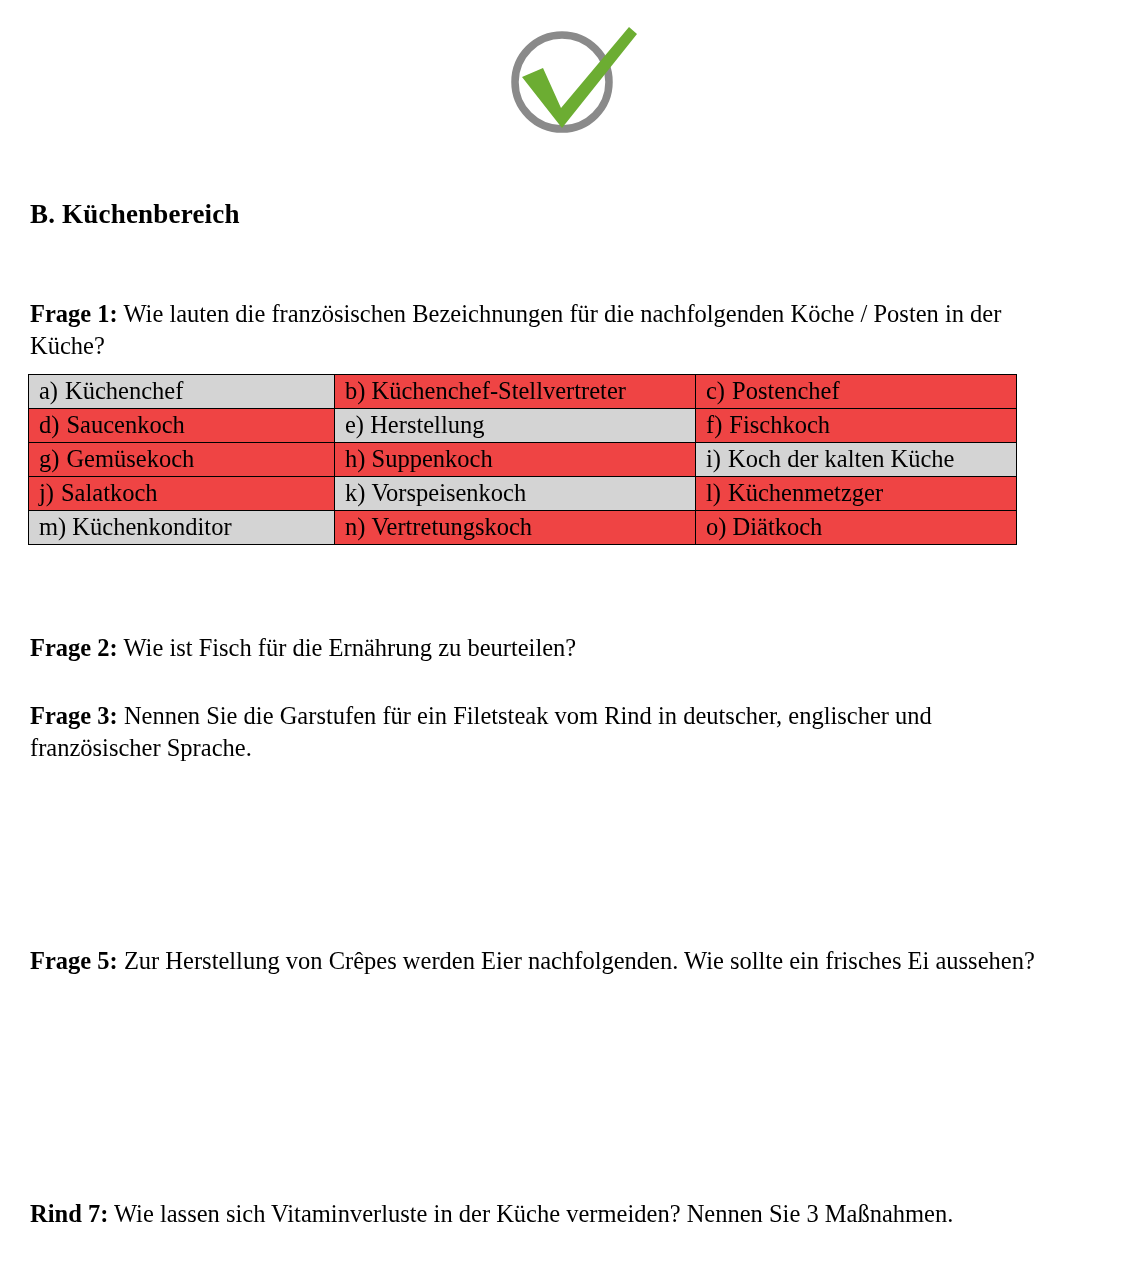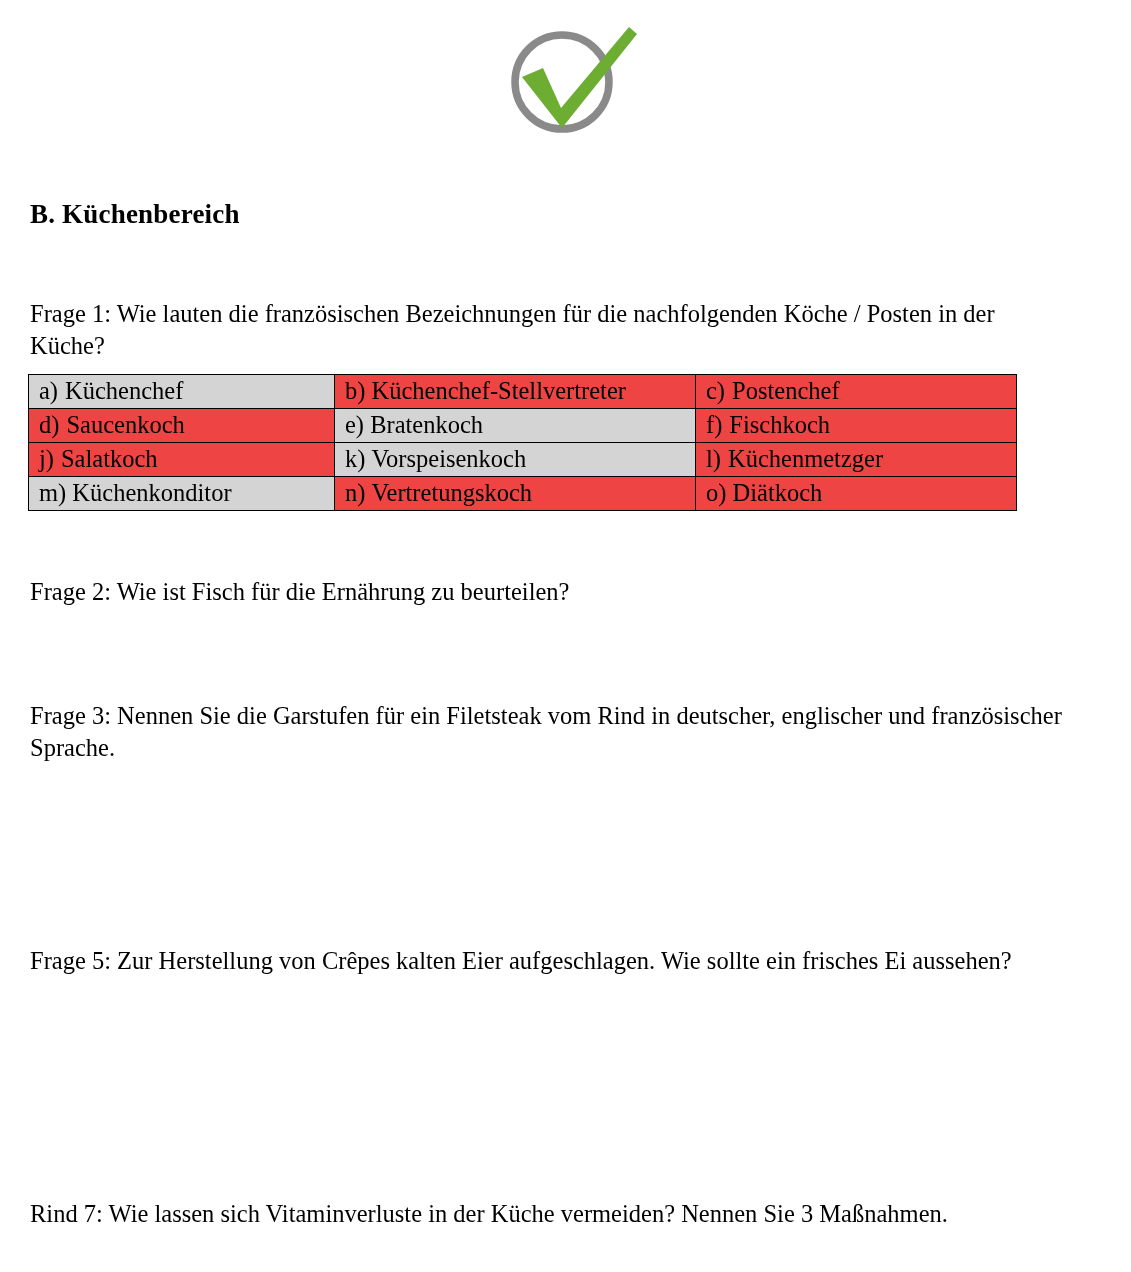--- a/index.html
+++ b/index.html
@@ -47,25 +47,25 @@
 
   .question {
     position: absolute;
     left: 30px;
     width: 1055px;
     font-size: 24.5px;
     line-height: 1.32;
     text-align: left;
   }
   .question .q-label {
-    font-weight: normal;
+    font-weight: bold;
   }
 
   #q1 { top: 298px; width: 1045px; }
-  #q2 { top: 576px; }
+  #q2 { top: 632px; }
   #q3 { top: 700px; width: 1035px; }
   #q4 { top: 821px; width: 880px; }
   #q5 { top: 945px; width: 1050px; }
   #q6 { top: 1074px; width: 1060px; }
   #q7 { top: 1198px; width: 1070px; }
 
   
   .cook-table {
     position: absolute;
     left: 28px;
@@ -119,22 +119,27 @@
         <col class="c3">
       </colgroup>
     <tbody>
         <tr>
           <td class="shaded"><span class="cell-key">a)</span><span class="cell-sp">&nbsp;</span><span>Küchenchef</span></td>
           <td><span class="cell-key">b)</span><span>&nbsp;</span><span>Küchenchef-Stellvertreter</span></td>
           <td><span class="cell-key">c)</span><span class="cell-sp">&nbsp;</span><span>Postenchef</span></td>
         </tr>
         <tr>
           <td><span class="cell-key">d)</span><span class="cell-sp">&nbsp;</span><span>Saucenkoch</span></td>
-          <td class="shaded"><span class="cell-key">e)</span><span>&nbsp;</span><span>Bratenkoch</span></td>
+          <td class="shaded"><span class="cell-key">e)</span><span>&nbsp;</span><span>Herstellung</span></td>
           <td><span class="cell-key">f)</span><span class="cell-sp">&nbsp;</span><span>Fischkoch</span></td>
+        </tr>
+        <tr>
+          <td><span class="cell-key">g)</span><span class="cell-sp">&nbsp;</span><span>Gemüsekoch</span></td>
+          <td><span class="cell-key">h)</span><span>&nbsp;</span><span>Suppenkoch</span></td>
+          <td class="shaded"><span class="cell-key">i)</span><span class="cell-sp">&nbsp;</span><span>Koch der kalten Küche</span></td>
         </tr>
         <tr>
           <td><span class="cell-key">j)</span><span class="cell-sp">&nbsp;</span><span>Salatkoch</span></td>
           <td class="shaded"><span class="cell-key">k)</span><span>&nbsp;</span><span>Vorspeisenkoch</span></td>
           <td><span class="cell-key">l)</span><span class="cell-sp">&nbsp;</span><span>Küchenmetzger</span></td>
         </tr>
         <tr>
           <td class="shaded"><span class="cell-key">m)</span><span>&nbsp;</span><span>Küchenkonditor</span></td>
           <td><span class="cell-key">n)</span><span>&nbsp;</span><span>Vertretungskoch</span></td>
           <td><span class="cell-key">o)</span><span>&nbsp;</span><span>Diätkoch</span></td>
@@ -145,21 +150,21 @@
   <div class="question" id="q2">
     <span class="q-label">Frage 2:</span><span> Wie ist Fisch für die Ernährung zu beurteilen?</span>
   </div>
 
   <div class="question" id="q3">
     <span class="q-label">Frage 3:</span><span> Nennen Sie die Garstufen für ein Filetsteak vom Rind in deutscher, englischer und französischer Sprache.</span>
   </div>
 
 
   <div class="question" id="q5">
-    <span class="q-label">Frage 5:</span><span> Zur Herstellung von Crêpes kalten Eier aufgeschlagen. Wie sollte ein frisches Ei aussehen?</span>
+    <span class="q-label">Frage 5:</span><span> Zur Herstellung von Crêpes werden Eier nachfolgenden. Wie sollte ein frisches Ei aussehen?</span>
   </div>
 
 
   <div class="question" id="q7">
     <span class="q-label">Rind 7:</span><span> Wie lassen sich Vitaminverluste in der Küche vermeiden? Nennen Sie 3 Maßnahmen.</span>
   </div>
 
 </div>
 
 </body></html>

